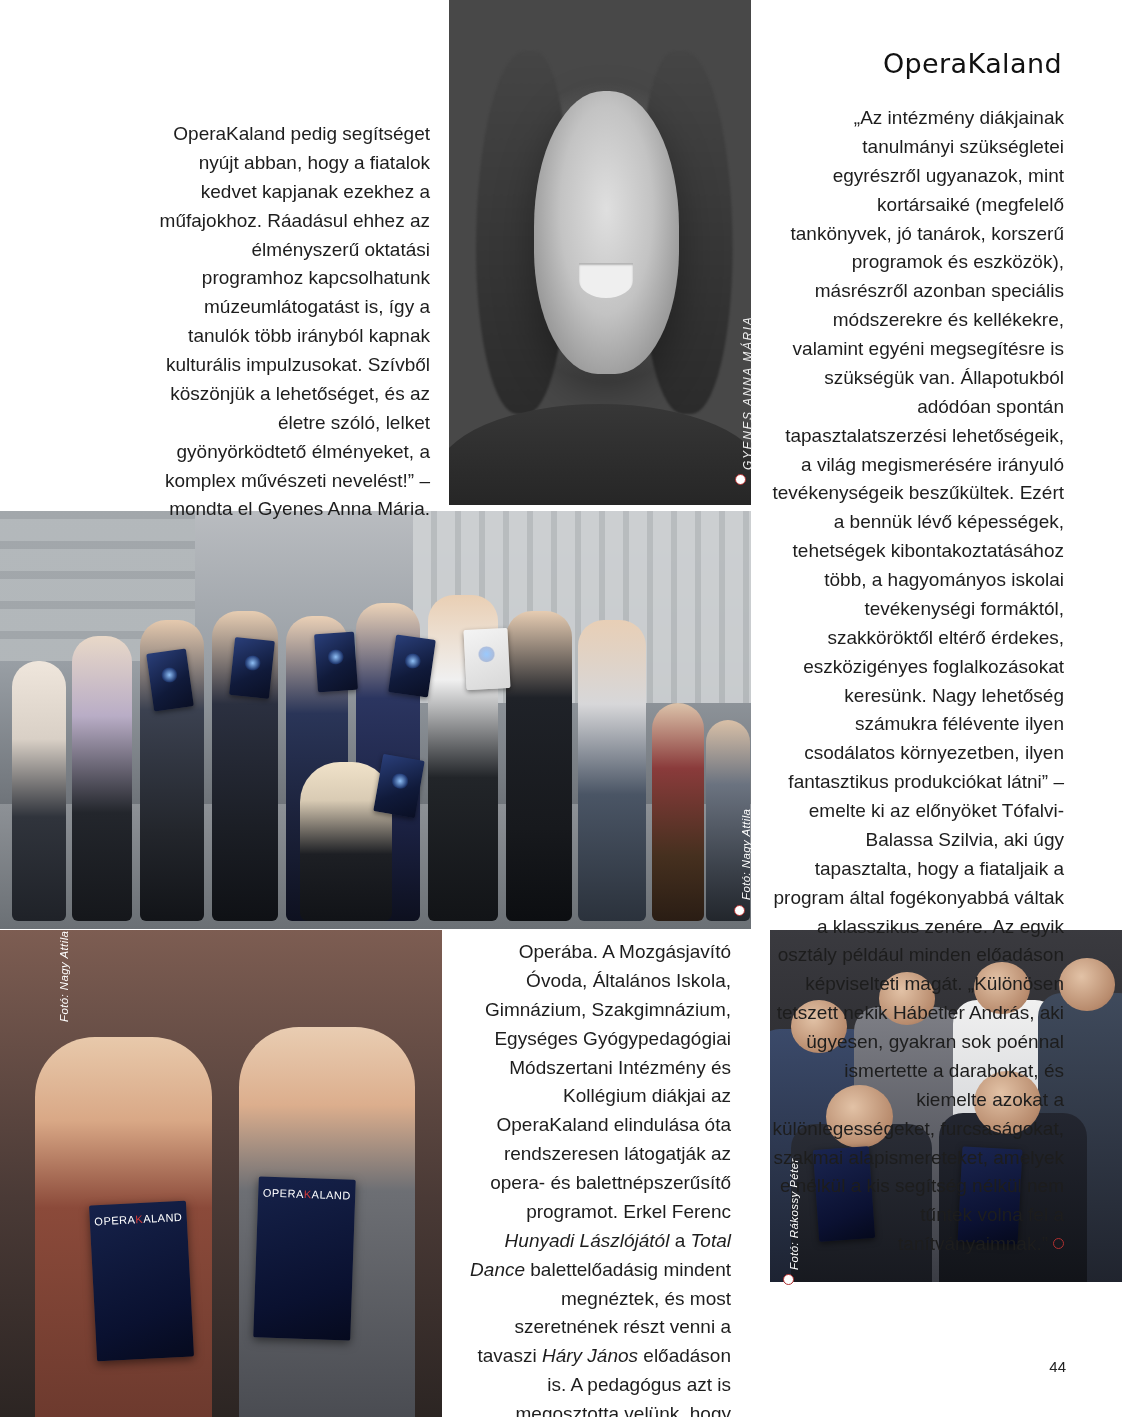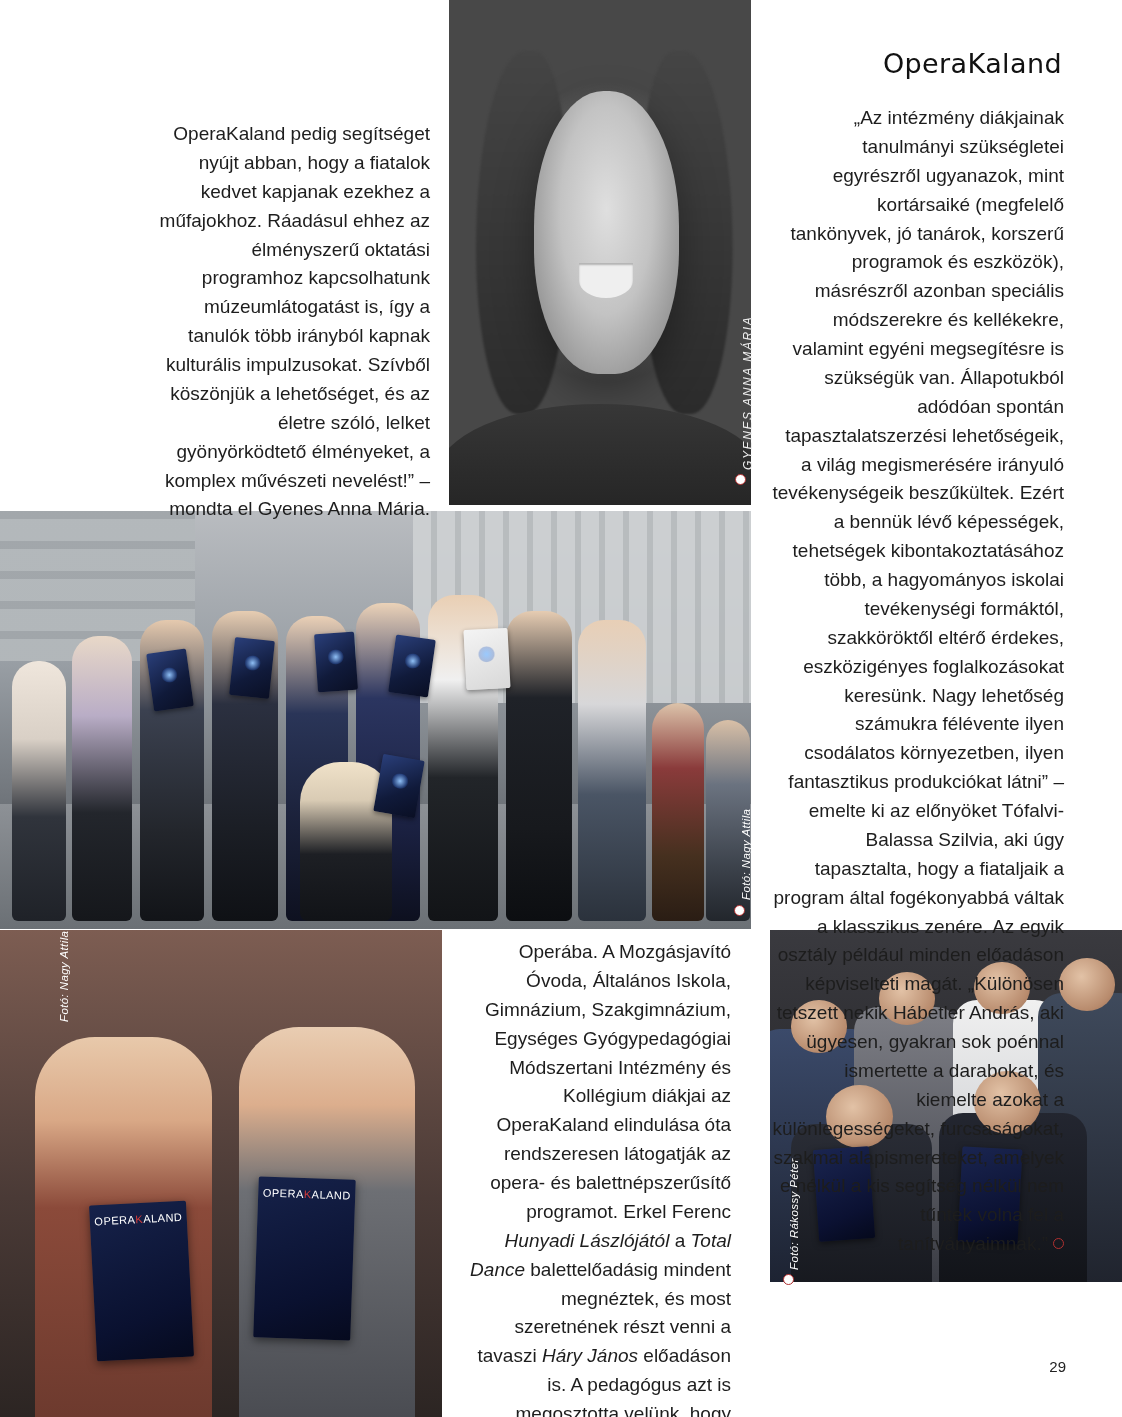--- a/index.html
+++ b/index.html
@@ -394,15 +394,15 @@
   <div class="col-text" id="right-col">
     <p><span>„Az intézmény diákjainak tanulmányi szükségletei egyrészről ugyanazok, mint kortársaiké (megfelelő tankönyvek, jó tanárok, korszerű programok és eszközök), másrészről azonban speciális módszerekre és kellékekre, valamint egyéni megsegítésre is szükségük van. Állapotukból adódóan spontán tapasztalatszerzési lehetőségeik, a világ megismerésére irányuló tevékenységeik beszűkültek. Ezért a bennük lévő képességek, tehetségek kibontakoztatásához több, a hagyományos iskolai tevékenységi formáktól, szakköröktől eltérő érdekes, eszközigényes foglalkozásokat keresünk. Nagy lehetőség számukra félévente ilyen csodálatos környezetben, ilyen fantasztikus produkciókat látni” – emelte ki az előnyöket Tófalvi-Balassa Szilvia, aki úgy tapasztalta, hogy a fiataljaik a program által fogékonyabbá váltak a klasszikus zenére. Az egyik osztály például minden előadáson képvisel­teti magát. „Különösen tetszett nekik Hábetler András, aki ügyesen, gyakran sok poénnal ismertette a darabokat, és kiemelte azokat a különlegességeket, furcsaságokat, szakmai alapismereteket, amelyek e nélkül a kis segítség nélkül nem tűntek volna fel a tanítványaimnak.”</span><span class="endmark"></span></p>
   </div>
 
   <div class="col-text" id="mid-col-bottom">
     <p>
       <span>Operába. A Mozgásjavító Óvoda, Általános Iskola, Gimnázium, Szakgimnázium, Egységes Gyógypedagógiai Módszertani Intézmény és Kollégium diákjai az OperaKaland elindulása óta rendszeresen látogatják az opera- és balettnépszerűsítő programot. Erkel Ferenc </span><span class="ital">Hunyadi Lászlójától</span><span> a </span><span class="ital">Total Dance</span><span> balettelőadásig mindent megnéztek, és most szeretnének részt venni a tavaszi </span><span class="ital">Háry János</span><span> előadáson is. A pedagógus azt is megosztotta velünk, hogy vannak olyanok, akik már többször kalandoztak, de mindig hoznak új gyerekeket is.</span>
     </p>
   </div>
 
-  <div class="page-number">29</div>
+  <div class="page-number">44</div>
 
 </div>
 
 </body></html>

